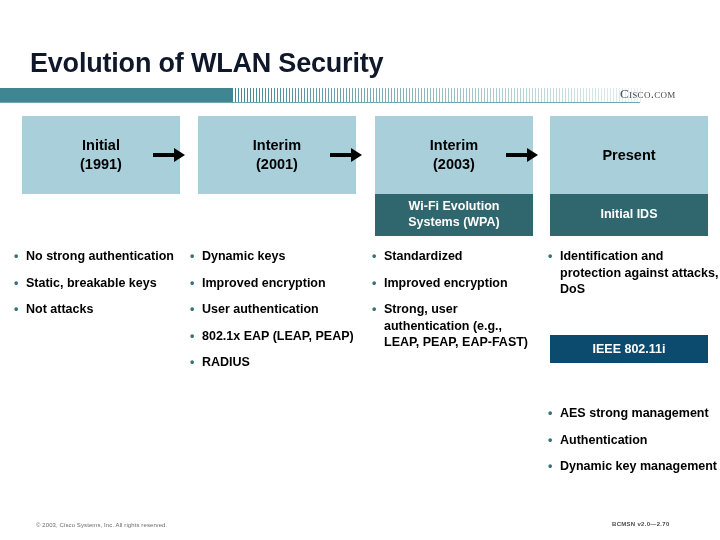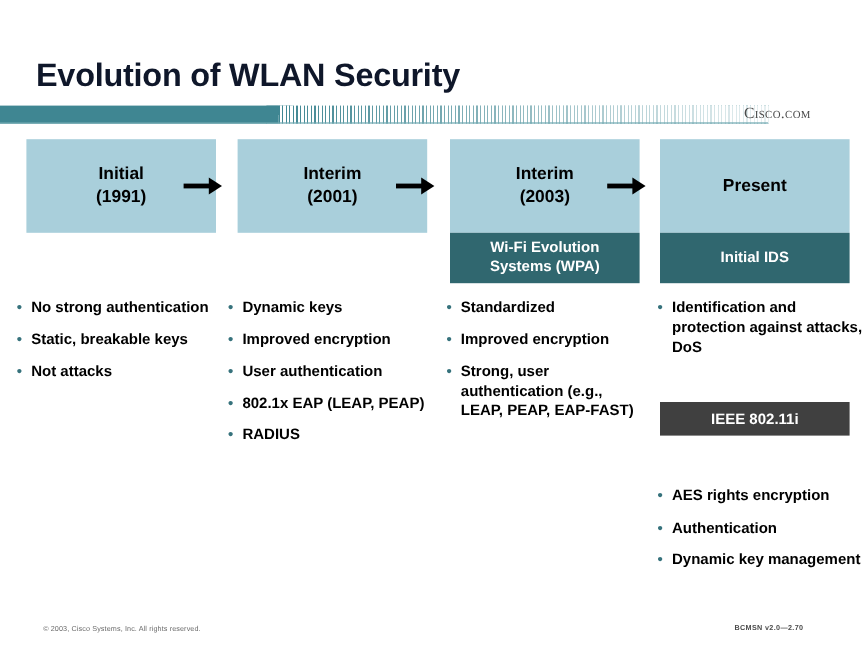--- a/index.html
+++ b/index.html
@@ -178,21 +178,21 @@
   .bullet .txt { flex: 1 1 auto; }
 
   
   #callouts {
     position: absolute;
     left: 550px;
     top: 335px;
     width: 158px;
   }
   .callout {
-    background: #404040;
+    background: #0c4a6e;
     color: #ffffff;
     font-size: 12.5px;
     font-weight: bold;
     text-align: center;
     padding: 7px 4px;
     box-sizing: border-box;
   }
 
   
   #footer-copyright {
@@ -343,21 +343,21 @@
   </div>
 </div>
 
 <div id="callouts">
   <div class="callout">IEEE 802.11i</div>
 </div>
 
 <div class="bullets" id="bullets-3b">
   <div class="bullet">
     <span class="dot">•</span>
-    <span class="txt">AES rights encryption</span>
+    <span class="txt">AES strong management</span>
   </div>
   <div class="bullet">
     <span class="dot">•</span>
     <span class="txt">Authentication</span>
   </div>
   <div class="bullet">
     <span class="dot">•</span>
     <span class="txt">Dynamic key management</span>
   </div>
 </div>

